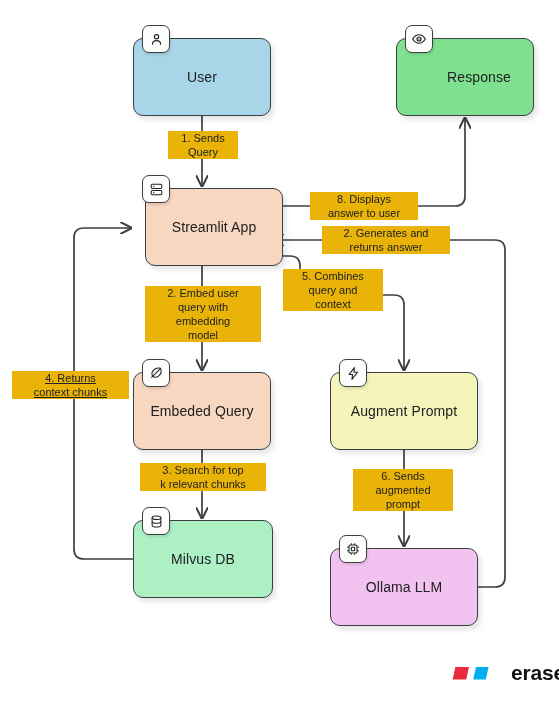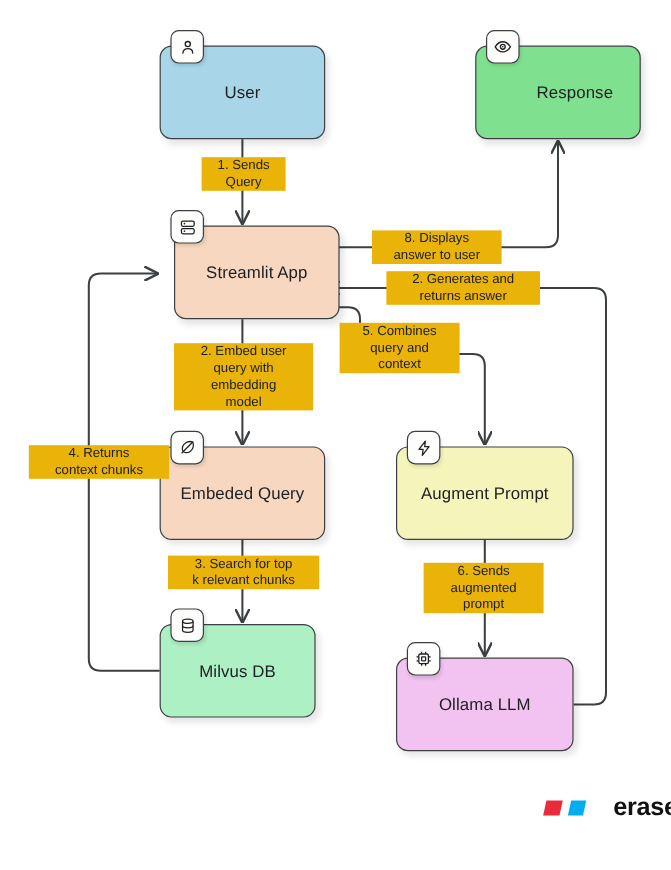--- a/index.html
+++ b/index.html
@@ -124,21 +124,21 @@
 <div class="node" style="left:133px;top:372px;width:138px;height:78px;background:#f7d7bf;">
   <span>Embeded Query</span>
 </div>
 <div class="badge" style="left:142px;top:359px;">
   <svg width="16" height="16" viewBox="0 0 24 24" fill="none" stroke="#202124" stroke-width="1.6" stroke-linecap="round">
     <path d="M19 5c-3.6-1.2-8.2.1-10.8 2.7C5.3 10.6 5.3 15 7.3 17c2 2 6.4 2 9.3-.9C19.2 13.5 20.2 8.6 19 5Z"></path>
     <path d="M18.6 5.4 5.5 18.5"></path>
   </svg>
 </div>
 
-<div class="node" style="left:133px;top:520px;width:130px;height:78px;background:#adf0c4;">
+<div class="node" style="left:133px;top:520px;width:140px;height:78px;background:#adf0c4;">
   <span>Milvus DB</span>
 </div>
 <div class="badge" style="left:142px;top:507px;">
   <svg width="15" height="15" viewBox="0 0 24 24" fill="none" stroke="#202124" stroke-width="1.7">
     <ellipse cx="12" cy="6" rx="7" ry="2.8"></ellipse>
     <path d="M5 6v12c0 1.6 3.1 2.8 7 2.8s7-1.2 7-2.8V6"></path>
     <path d="M5 12c0 1.6 3.1 2.8 7 2.8s7-1.2 7-2.8"></path>
   </svg>
 </div>
 
@@ -166,21 +166,21 @@
 Query</div>
 
 <div class="edge-label" style="left:145px;top:286px;width:116px;">2. Embed user
 query with
 embedding
 model</div>
 
 <div class="edge-label" style="left:140px;top:463px;width:126px;">3. Search for top
 k relevant chunks</div>
 
-<div class="edge-label" style="left:24px;top:371px;width:117px;">4. Returns
+<div class="edge-label" style="left:12px;top:371px;width:117px;text-decoration:underline;">4. Returns
 context chunks</div>
 
 <div class="edge-label" style="left:283px;top:269px;width:100px;">5. Combines
 query and
 context</div>
 
 <div class="edge-label" style="left:353px;top:469px;width:100px;">6. Sends
 augmented
 prompt</div>
 

